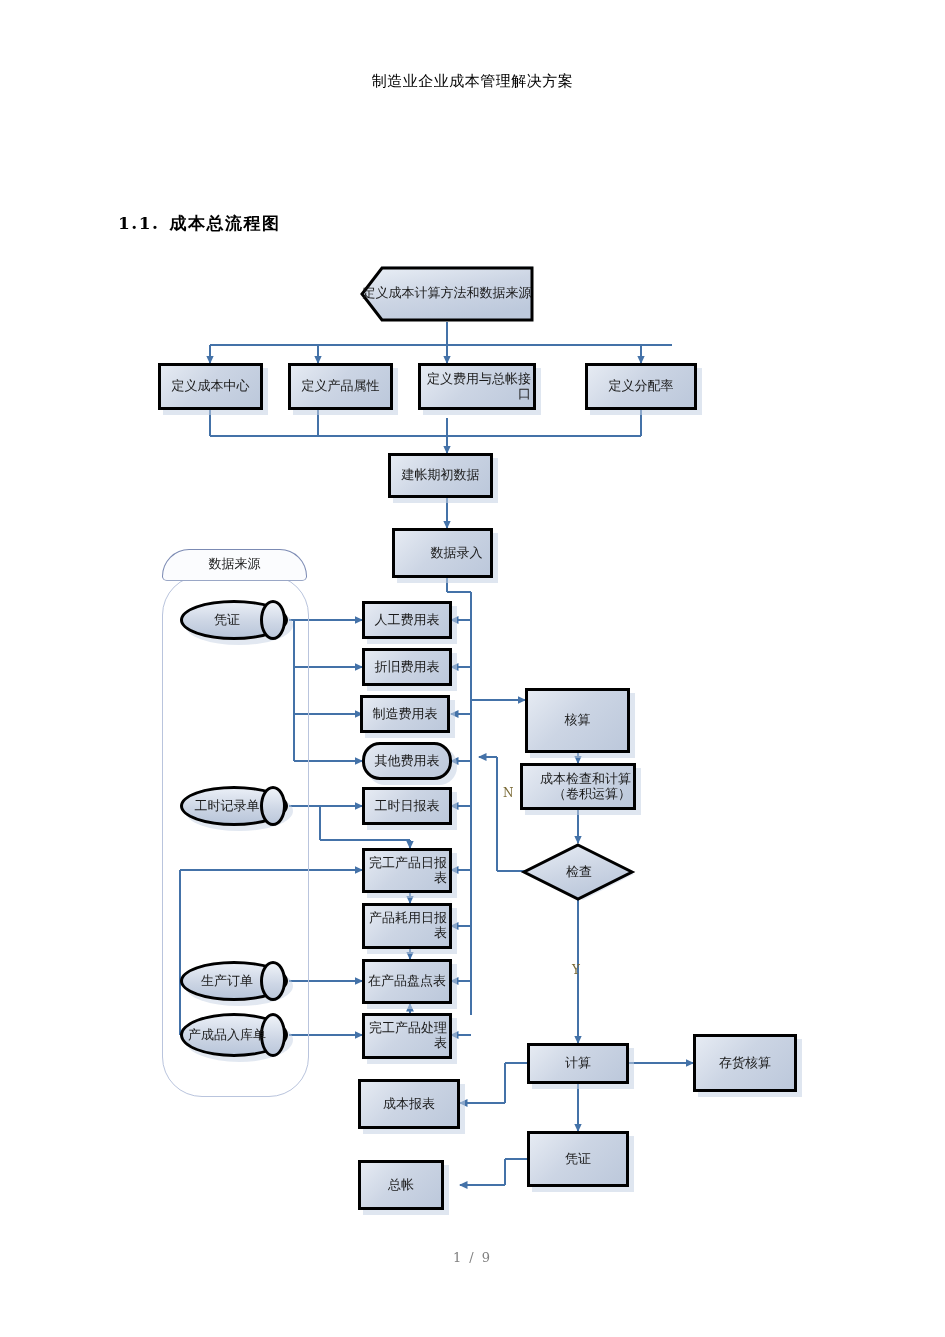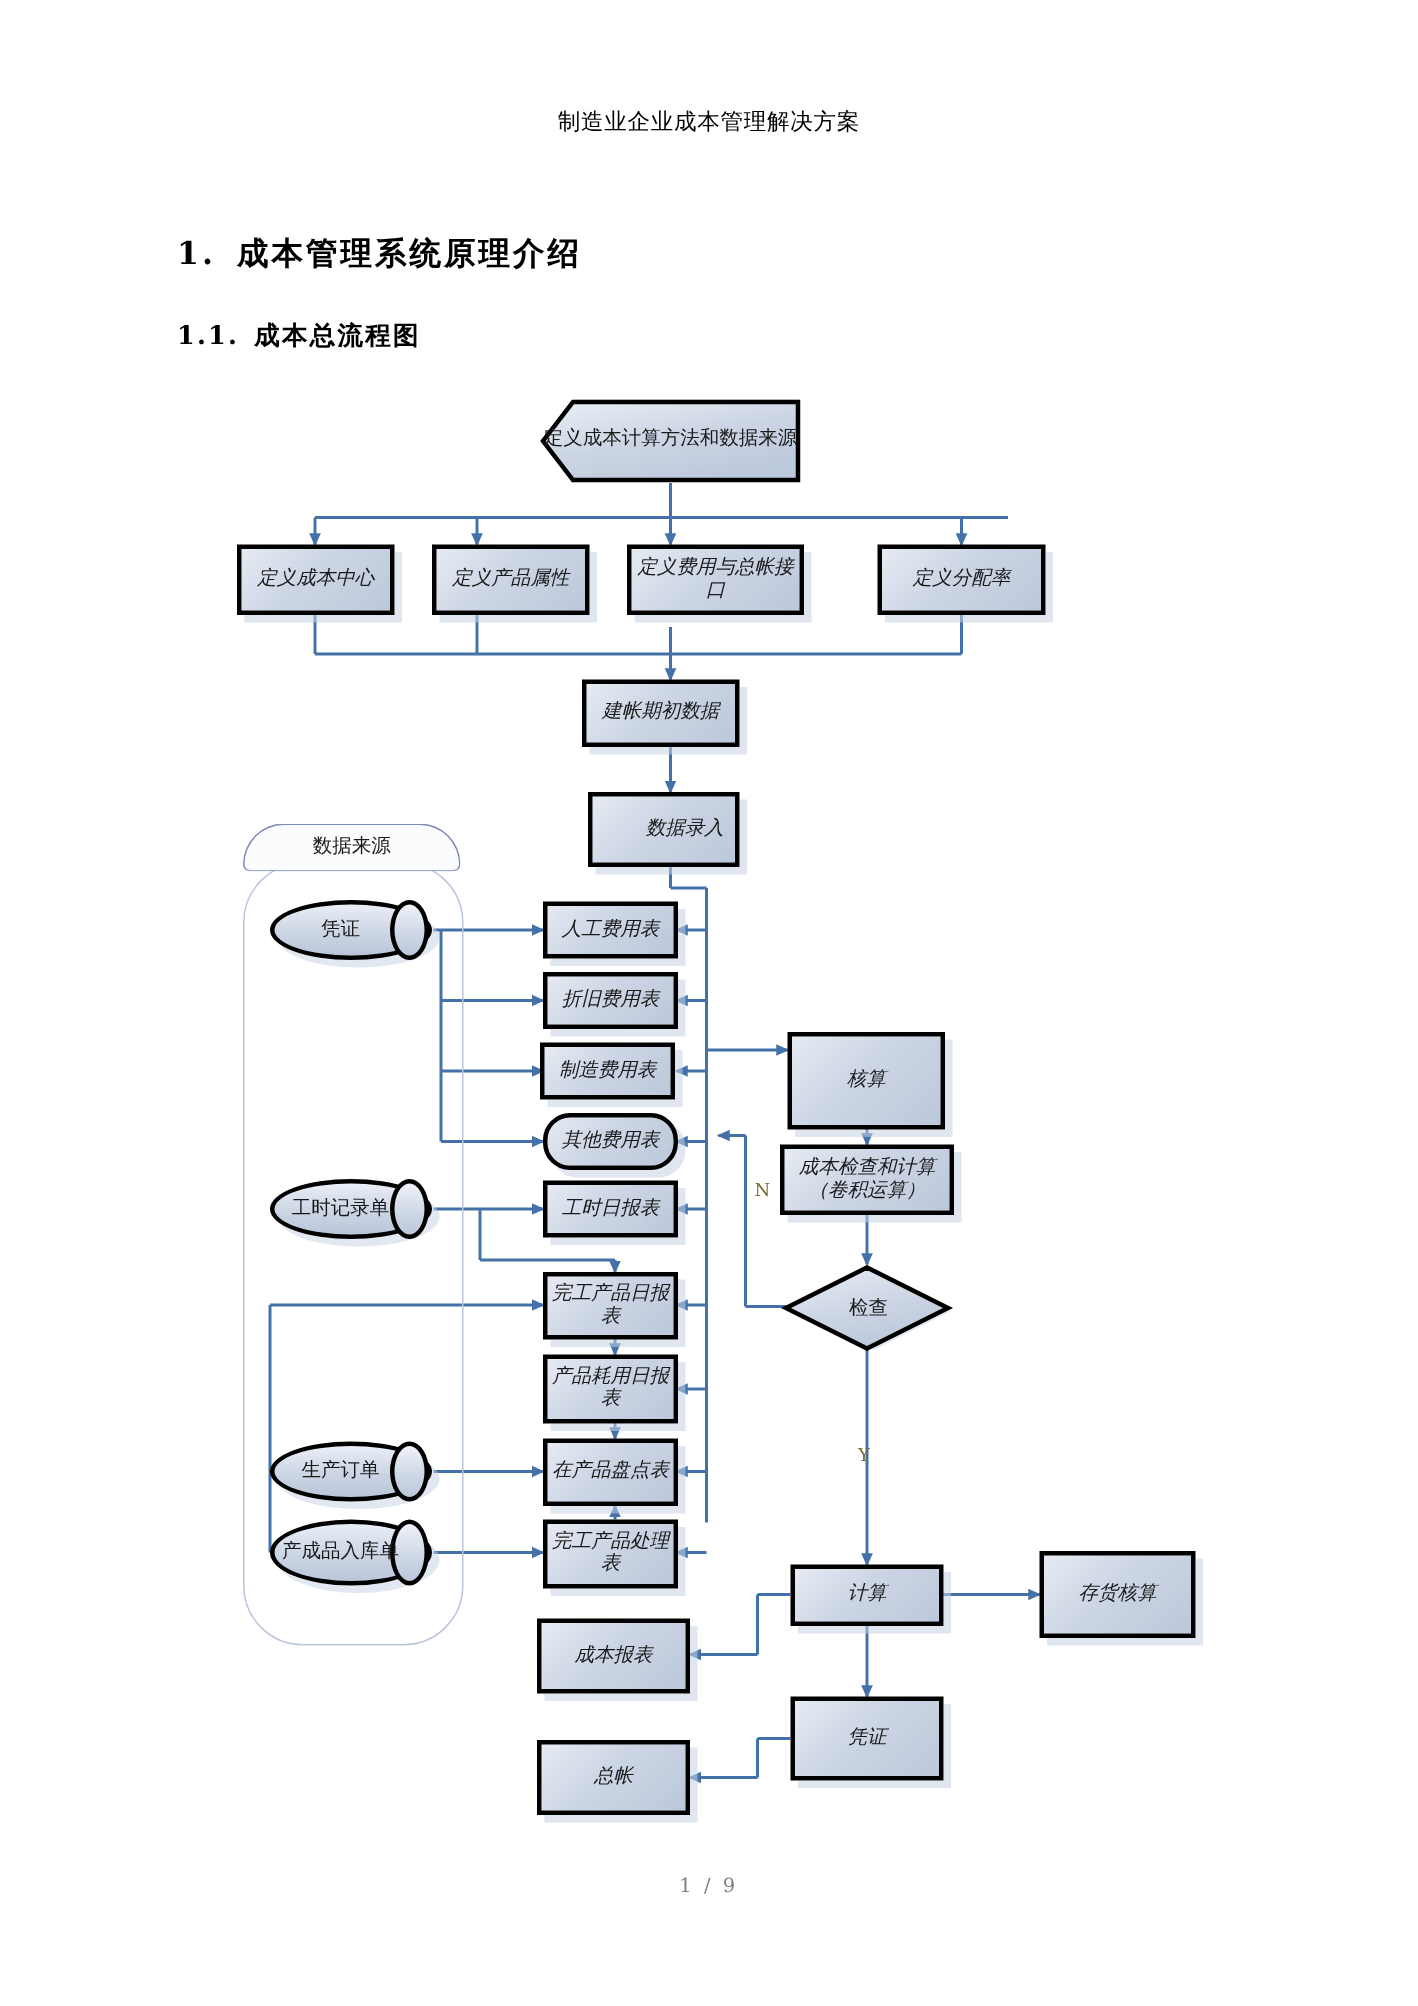--- a/index.html
+++ b/index.html
@@ -80,27 +80,26 @@
     height: 1337px;
   }
 
   
   .node {
     position: absolute;
     box-sizing: border-box;
     display: flex;
     align-items: center;
     justify-content: center;
-    text-align: center;
+    text-align: right;
     font-size: 13px;
     color: #1a1a1a;
     font-family: "DejaVu Sans", sans-serif;
     line-height: 1.15;
     z-index: 5;
-    font-style: italic;
   }
   .node .lbl { display: block; padding: 0 2px; }
 
   
   .proc {
     border: 3px solid #000000;
     background: linear-gradient(135deg, #e6ebf3 0%, #ccd5e4 45%, #bcc8db 100%);
     box-shadow: 5px 5px 0 0 rgba(197,209,228,0.55);
   }
 
@@ -205,23 +204,20 @@
     z-index: 7;
   }
 </style>
 </head>
 <body>
 
 <div id="page">
 
   <div class="doc-header">制造业企业成本管理解决方案</div>
 
-  <div class="h1">
-    <span class="num">1.</span><span>成本管理系统原理介绍</span>
-  </div>
 
   <div class="h2">
     <span class="num">1.1.</span><span>成本总流程图</span>
   </div>
 
   <div class="footer">1 / 9</div>
 
   <div id="flow">
 
     <svg id="flow-svg" viewBox="0 0 945 1337">
@@ -391,21 +387,21 @@
     </div>
     <div class="node proc" style="left:362px; top:959px; width:90px; height:45px;">
       <span class="lbl">在产品盘点表</span>
     </div>
     <div class="node proc" style="left:362px; top:1013px; width:90px; height:46px;">
       <span class="lbl">完工产品处理表</span>
     </div>
     <div class="node proc" style="left:358px; top:1079px; width:102px; height:50px;">
       <span class="lbl">成本报表</span>
     </div>
-    <div class="node proc" style="left:358px; top:1160px; width:102px; height:50px;">
+    <div class="node proc" style="left:358px; top:1160px; width:86px; height:50px;">
       <span class="lbl">总帐</span>
     </div>
 
     <div class="node proc" style="left:525px; top:671px; width:105px; height:65px;margin-top:17px;">
       <span class="lbl">核算</span>
     </div>
     <div class="node proc" style="left:520px; top:763px; width:116px; height:47px;">
       <span class="lbl">成本检查和计算（卷积运算）</span>
     </div>
 

